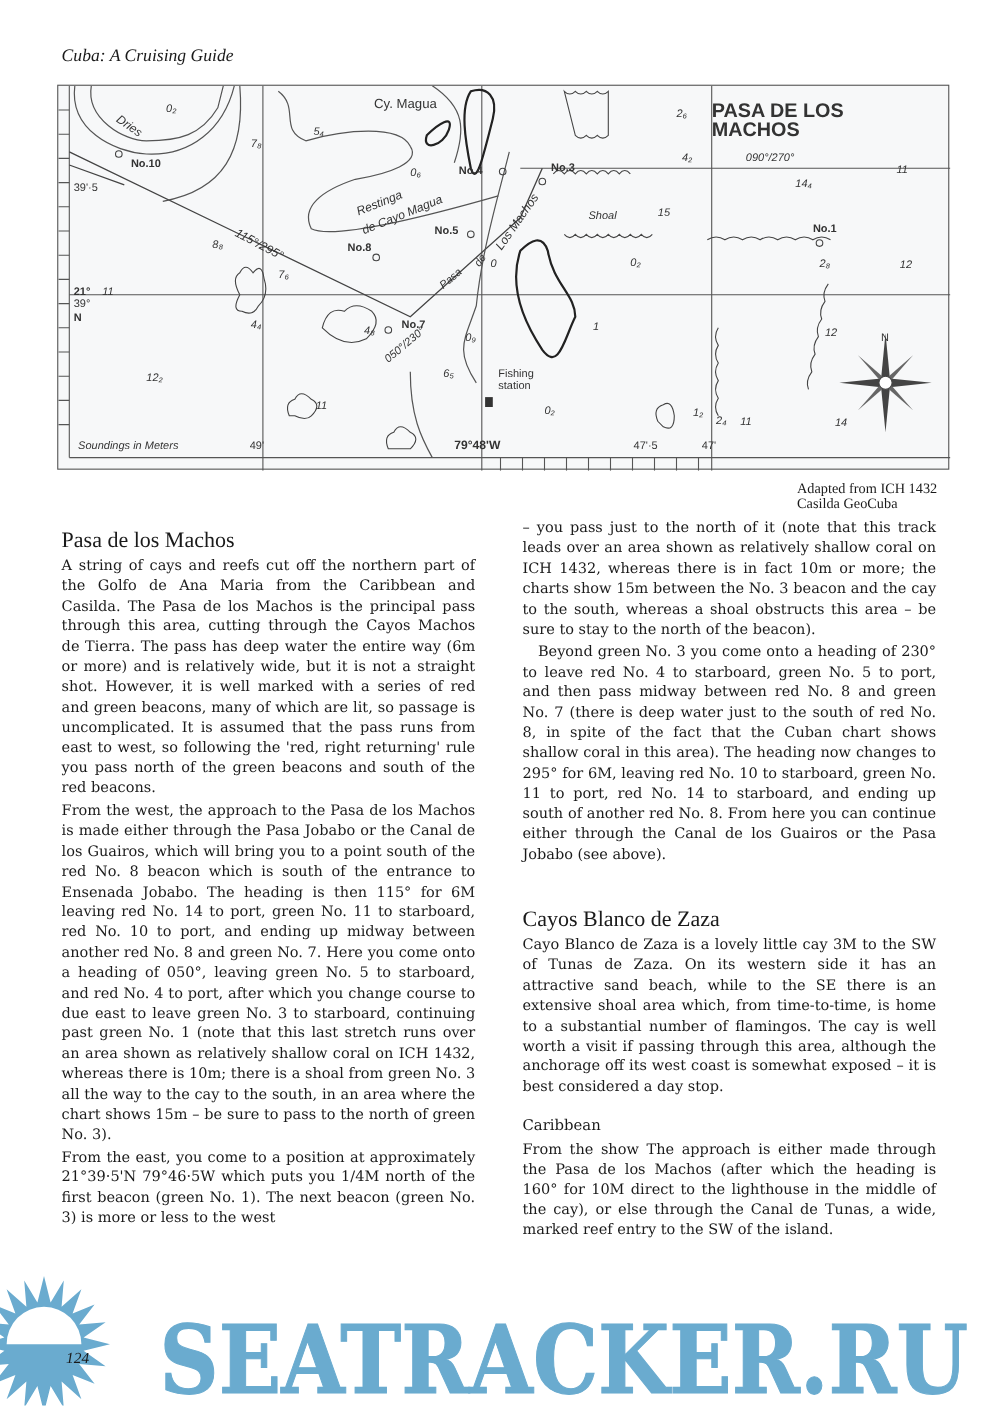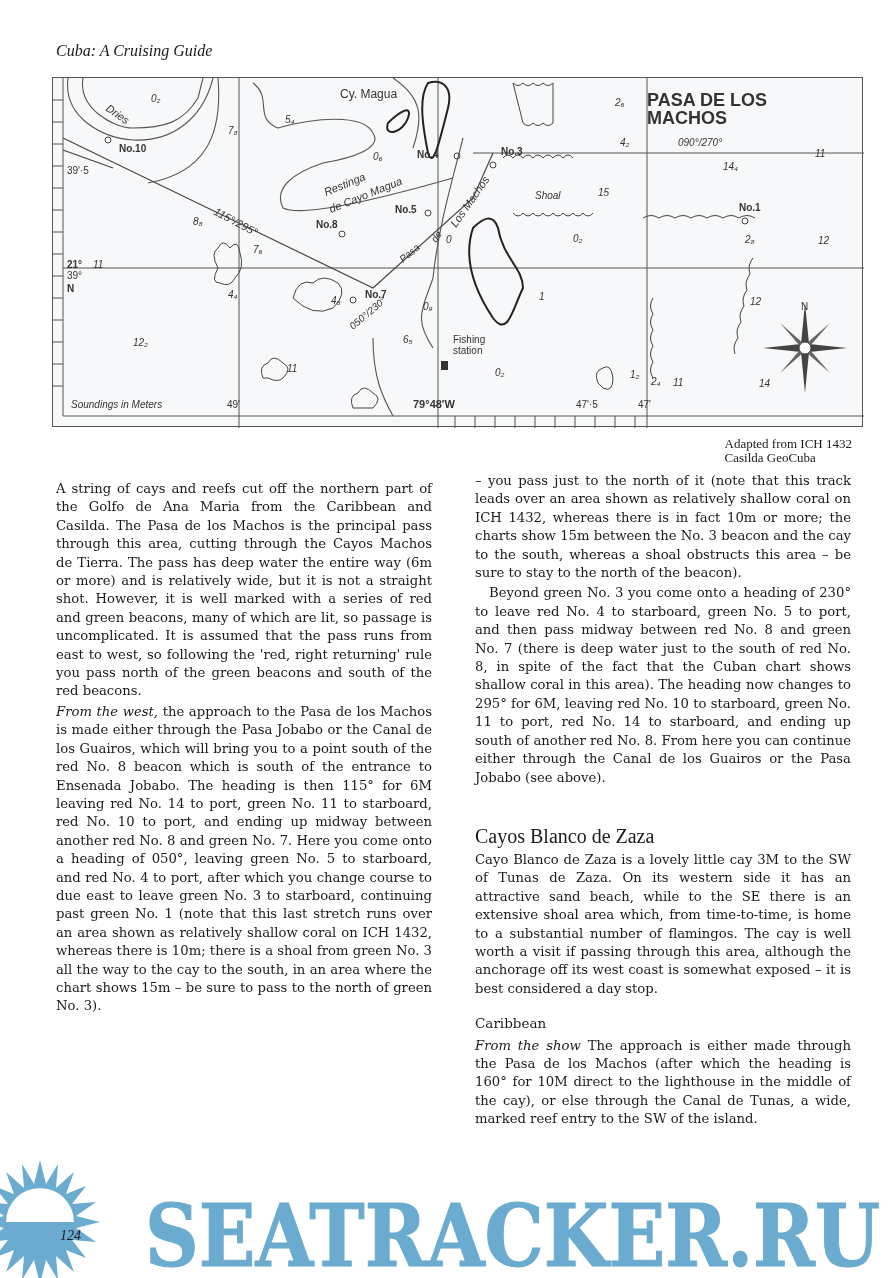--- a/index.html
+++ b/index.html
@@ -7,21 +7,21 @@
   .running-head { position: absolute; left: 56px; top: 42px; font-family: "Liberation Serif", serif; font-style: italic; font-size: 16px; }
   .map { position: absolute; left: 52px; top: 77px; width: 811px; height: 350px; background: #f7f8f9; border: 1px solid #555; box-sizing: border-box; }
   .map svg { position: absolute; left: 0; top: 0; }
   .caption { position: absolute; right: 44px; top: 437px; text-align: left; font-family: "Liberation Serif", serif; font-size: 13px; line-height: 14px; }
   .col { position: absolute; font-size: 13.2px; line-height: 18.4px; }
   .col-left { left: 56px; top: 480px; width: 376px; }
   .col-right { left: 475px; top: 472px; width: 376px; }
   h2 { font-family: "Liberation Serif", serif; font-weight: normal; font-size: 20px; margin: 0 0 4px 0; line-height: 22px; }
   h3 { font-family: "DejaVu Serif", serif; font-weight: normal; font-size: 13.5px; margin: 0 0 4px 0; }
   p { margin: 0 0 2px 0; text-align: justify; }
-  .em { font-style: italic; }
+  .em { }
   .indent { text-indent: 14px; }
   .gap1 { height: 36px; }
   .gap2 { height: 14px; }
   .page-num { position: absolute; left: 60px; top: 1228px; font-family: "Liberation Serif", serif; font-style: italic; font-size: 14px; z-index: 3; }
   .watermark { position: absolute; left: 0; top: 1150px; width: 764px; height: 128px; }
   .maptext { font-family: "Liberation Sans", sans-serif; fill: #333; }
 </style>
 </head>
 <body>
 
@@ -169,22 +169,24 @@
     </g>
   </svg>
 </div>
 
 <div class="caption">
   <div>Adapted from ICH 1432</div>
   <div>Casilda GeoCuba</div>
 </div>
 
 <div class="col col-left">
+  <h2>Pasa de los Machos</h2>
   <p>A string of cays and reefs cut off the northern part of the Golfo de Ana Maria from the Caribbean and Casilda. The Pasa de los Machos is the principal pass through this area, cutting through the Cayos Machos de Tierra. The pass has deep water the entire way (6m or more) and is relatively wide, but it is not a straight shot. However, it is well marked with a series of red and green beacons, many of which are lit, so passage is uncomplicated. It is assumed that the pass runs from east to west, so following the 'red, right returning' rule you pass north of the green beacons and south of the red beacons.</p>
   <p><span class="em">From the west,</span><span> the approach to the Pasa de los Machos is made either through the Pasa Jobabo or the Canal de los Guairos, which will bring you to a point south of the red No. 8 beacon which is south of the entrance to Ensenada Jobabo. The heading is then 115° for 6M leaving red No. 14 to port, green No. 11 to starboard, red No. 10 to port, and ending up midway between another red No. 8 and green No. 7. Here you come onto a heading of 050°, leaving green No. 5 to starboard, and red No. 4 to port, after which you change course to due east to leave green No. 3 to starboard, continuing past green No. 1 (note that this last stretch runs over an area shown as relatively shallow coral on ICH 1432, whereas there is 10m; there is a shoal from green No. 3 all the way to the cay to the south, in an area where the chart shows 15m – be sure to pass to the north of green No. 3).</span></p>
+  <p><span class="em">From the east,</span><span> you come to a position at approximately 21°39·5'N 79°46·5W which puts you 1/4M north of the first beacon (green No. 1). The next beacon (green No. 3) is more or less to the west</span></p>
 </div>
 
 <div class="col col-right">
   <p>– you pass just to the north of it (note that this track leads over an area shown as relatively shallow coral on ICH 1432, whereas there is in fact 10m or more; the charts show 15m between the No. 3 beacon and the cay to the south, whereas a shoal obstructs this area – be sure to stay to the north of the beacon).</p>
   <p class="indent">Beyond green No. 3 you come onto a heading of 230° to leave red No. 4 to starboard, green No. 5 to port, and then pass midway between red No. 8 and green No. 7 (there is deep water just to the south of red No. 8, in spite of the fact that the Cuban chart shows shallow coral in this area). The heading now changes to 295° for 6M, leaving red No. 10 to starboard, green No. 11 to port, red No. 14 to starboard, and ending up south of another red No. 8. From here you can continue either through the Canal de los Guairos or the Pasa Jobabo (see above).</p>
   <div class="gap1"></div>
   <h2>Cayos Blanco de Zaza</h2>
   <p>Cayo Blanco de Zaza is a lovely little cay 3M to the SW of Tunas de Zaza. On its western side it has an attractive sand beach, while to the SE there is an extensive shoal area which, from time-to-time, is home to a substantial number of flamingos. The cay is well worth a visit if passing through this area, although the anchorage off its west coast is somewhat exposed – it is best considered a day stop.</p>
   <div class="gap2"></div>
   <h3>Caribbean</h3>

